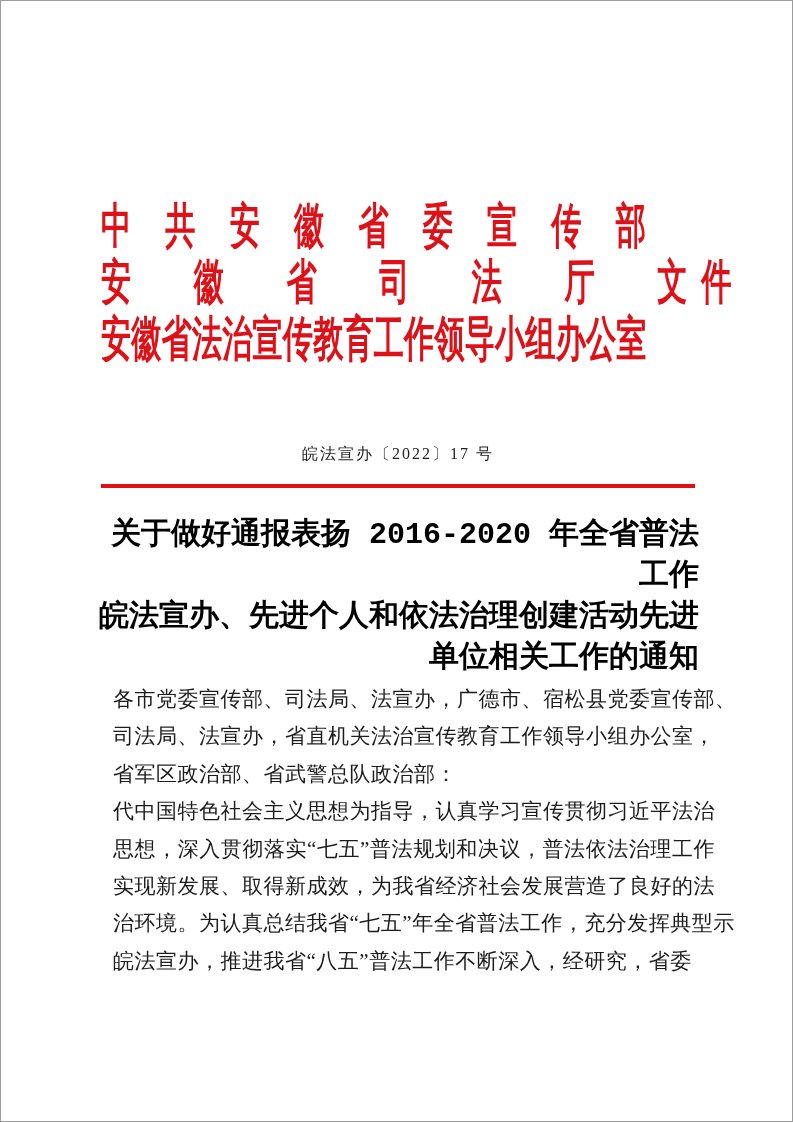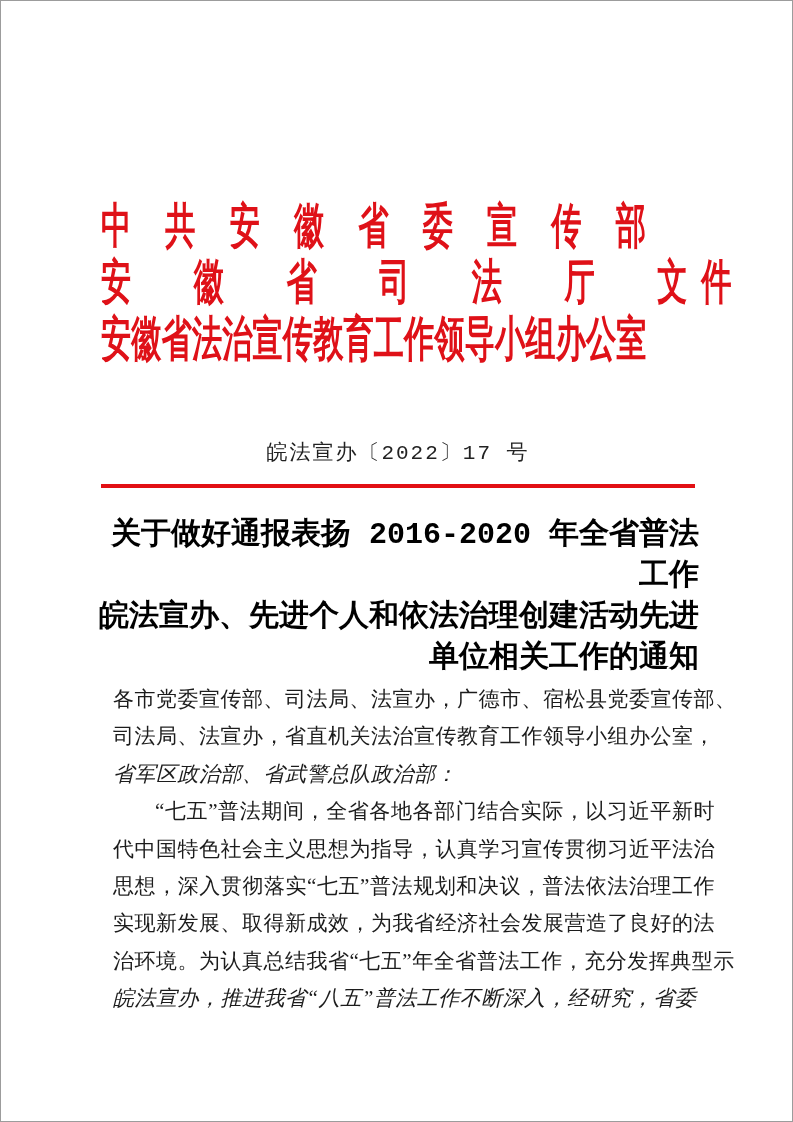--- a/index.html
+++ b/index.html
@@ -37,25 +37,24 @@
   #lh3 { top: 310px; width: 866px; }
   .lh-group { display: flex; gap: 22px; }
   .ch { display: block; }
   
   .docnum {
     position: absolute;
     left: 100px;
     top: 440px;
     width: 594px;
     text-align: center;
-    font-size: 21px;
+    font-size: 16px;
     line-height: 26px;
     letter-spacing: 2px;
     color: #222;
-    font-family: Liberation Mono, monospace;
   }
   
   .red-rule {
     position: absolute;
     left: 100px;
     top: 483px;
     width: 594px;
     height: 4px;
     background: #e21014;
   }
@@ -83,21 +82,21 @@
     letter-spacing: 0.5px;
     margin-left: 12px;
   }
   .bline {
     height: 37.4px;
     line-height: 37.4px;
     white-space: nowrap;
     text-align: justify;
     text-align-last: justify;
   }
-  .bline.end { text-align-last: left; font-style: italic; }
+  .bline.end { text-align-last: left; }
   .bline.indent { text-indent: 42px; }
 </style>
 </head>
 <body>
 
 <div class="page">
 
   <div>
     <div class="lh-line" id="lh1">
         <span class="ch">中</span>
@@ -151,21 +150,20 @@
   <div class="title">
     <div>关于做好通报表扬 2016-2020 年全省普法工作</div>
     <div>皖法宣办、先进个人和依法治理创建活动先进</div>
     <div>单位相关工作的通知</div>
   </div>
 
   <div class="body-text">
     <div class="bline">各市党委宣传部、司法局、法宣办，广德市、宿松县党委宣传部、</div>
     <div class="bline">司法局、法宣办，省直机关法治宣传教育工作领导小组办公室，</div>
     <div class="bline end">省军区政治部、省武警总队政治部：</div>
-    <div class="bline indent">“七五”普法期间，全省各地各部门结合实际，以习近平新时</div>
     <div class="bline">代中国特色社会主义思想为指导，认真学习宣传贯彻习近平法治</div>
     <div class="bline">思想，深入贯彻落实“七五”普法规划和决议，普法依法治理工作</div>
     <div class="bline">实现新发展、取得新成效，为我省经济社会发展营造了良好的法</div>
     <div class="bline">治环境。为认真总结我省“七五”年全省普法工作，充分发挥典型示</div>
     <div class="bline end">皖法宣办，推进我省“八五”普法工作不断深入，经研究，省委</div>
   </div>
 
 </div>
 
 </body></html>

